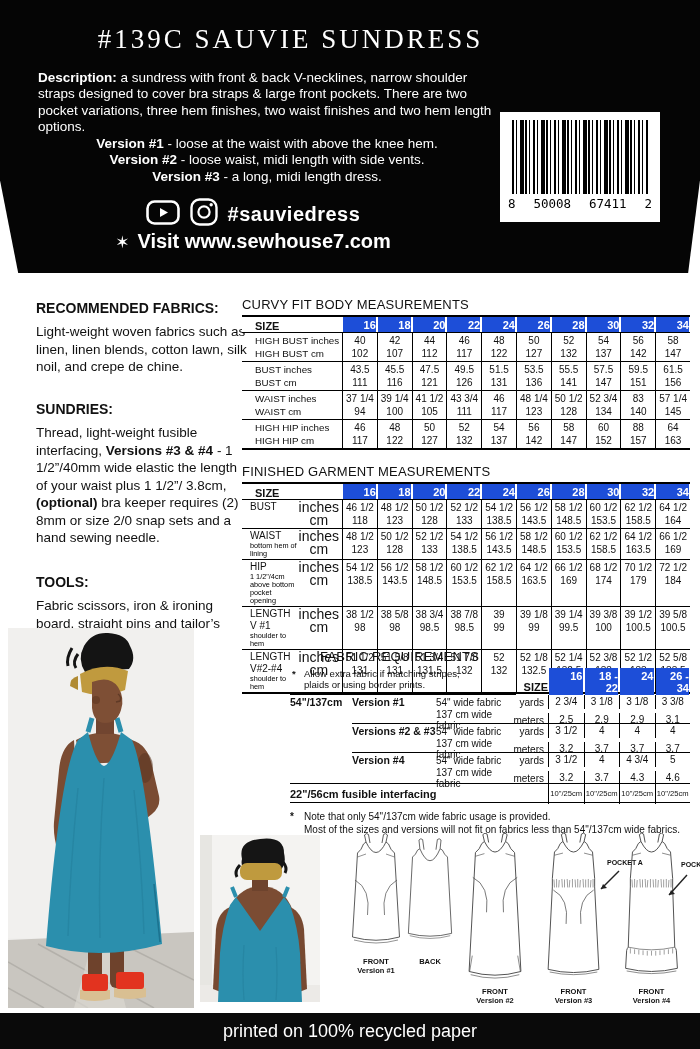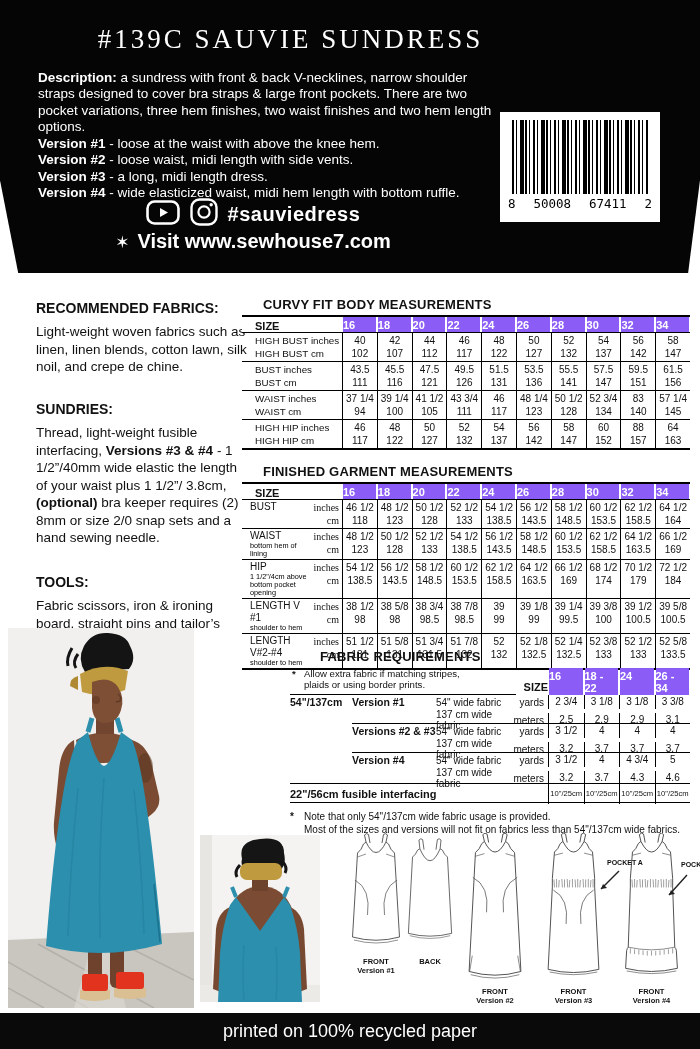--- a/index.html
+++ b/index.html
@@ -8,55 +8,55 @@
   .page{position:absolute;inset:0;overflow:hidden;background:#fff;}
 
   
   .hdr{position:absolute;left:0;top:0;width:700px;height:273px;background:#050505;color:#fff;
        clip-path:polygon(0 0,100% 0,100% 66%,98.3% 100%,2.6% 100%,0 66%);}
   .hdr h1{position:absolute;left:0;top:24px;width:581px;text-align:center;
           font-family:"Liberation Serif","DejaVu Serif",serif;font-weight:400;
           font-size:27px;letter-spacing:3px;}
   .desc{position:absolute;left:38px;top:70px;width:458px;font-size:13.5px;line-height:1.22;}
   .desc b{font-weight:700;}
-  .desc .vline{margin-top:0px;}
+  .desc .vline{margin-top:0px;text-align:center;}
   .barcode{position:absolute;left:500px;top:112px;width:160px;height:110px;background:#fff;color:#000;}
   .bars{height:74px;margin:8px 12px 0 12px;background:
         repeating-linear-gradient(90deg,#000 0 2px,#fff 2px 4px,#000 4px 5px,#fff 5px 8px,#000 8px 12px,#fff 12px 13px,#000 13px 15px,#fff 15px 17px,#000 17px 18px,#fff 18px 21px);}
   .bdigits{display:flex;justify-content:space-between;padding:2px 8px 0 8px;
            font-family:"DejaVu Sans Mono","Liberation Mono",monospace;font-size:12.5px;}
   .social{position:absolute;left:0;top:198px;width:506px;display:flex;justify-content:center;align-items:center;gap:10px;}
   .social .tag{font-size:20px;font-weight:600;letter-spacing:.5px;}
   .visit{position:absolute;left:0;top:230px;width:506px;text-align:center;font-size:20px;font-weight:600;}
   .visit .star{margin-right:8px;font-size:17px;}
 
   
   .leftcol{position:absolute;left:36px;top:299px;width:214px;font-size:13.5px;line-height:1.3;}
   .leftcol h3{font-size:14px;font-weight:700;margin-bottom:6px;}
   .leftcol .blk{margin-bottom:24px;}
   .leftcol .blk2{margin-bottom:26px;margin-top:20px;}
   .leftcol p b{font-weight:700;}
 
   
   .tables{position:absolute;left:242px;top:297px;width:448px;}
-  .ttl{font-size:13px;font-weight:700;margin:0 0 3px 21px;letter-spacing:.2px;}
+  .ttl{font-size:13px;font-weight:400;margin:0 0 3px 0;letter-spacing:.2px;}
   .mtable{width:448px;border-bottom:2.2px solid #000;}
   .mrow{display:grid;grid-template-columns:100px repeat(10,1fr);}
   .mhead{border-top:2.2px solid #000;border-bottom:1.6px solid #000;background:#fff;}
   .size-lbl{font-size:11px;font-weight:700;padding:3px 0 0 13px;}
-  .szcell{background:#8b5cf6;color:#fff;font-weight:700;font-size:11px;text-align:left;
+  .szcell{background:#1d4ed8;color:#fff;font-weight:700;font-size:11px;text-align:right;
           margin:0 1px;padding:2px 0 1px 0;}
   .mgroup{border-bottom:1.2px solid #000;}
   .mgroup:last-child{border-bottom:none;}
   .lbl{padding:1px 0 1px 13px;font-size:9.8px;line-height:13px;}
   .vcell{border-left:1px solid #000;text-align:center;font-size:10px;line-height:13px;padding:1px 0;}
   .lblg{display:flex;justify-content:space-between;padding:1px 3px 1px 8px;}
   .lname{font-size:10px;line-height:12px;}
   .lsub{font-size:7.3px;line-height:8px;color:#000;}
-  .lunits{text-align:right;font-size:10px;line-height:13px;font-family:Liberation Serif, serif;}
+  .lunits{text-align:center;font-size:14px;line-height:13px;}
 
   
   .fabric{position:absolute;left:290px;top:649px;width:400px;font-size:10px;}
   .fabric .ttl{margin-left:30px;margin-bottom:4px;}
   .fhead{display:flex;}
   .fnote{width:226px;border-bottom:1.4px solid #000;padding-left:14px;position:relative;
          font-size:9.6px;line-height:1.15;padding-bottom:3px;}
   .fnote .ast{position:absolute;left:2px;top:0;font-weight:700;}
   .fsize{width:32px;text-align:right;font-weight:700;font-size:11px;align-self:flex-end;padding-bottom:2px;}
   .fcells{display:flex;width:142px;align-self:flex-end;}
@@ -104,21 +104,20 @@
 
   <header class="hdr">
     <h1>#139C SAUVIE SUNDRESS</h1>
 
     <div class="desc">
       <p><b>Description:</b><span>  a sundress with front &amp; back V-necklines, narrow shoulder straps designed to cover bra straps &amp; large front pockets. There are two pocket variations, three hem finishes, two waist finishes and two hem length options.</span></p>
       <div id="versions">
           <div class="vline"><b>Version #1</b><span> - loose at the waist with above the knee hem.</span></div>
           <div class="vline"><b>Version #2</b><span> - loose waist, midi length with side vents.</span></div>
           <div class="vline"><b>Version #3</b><span> - a long, midi length dress.</span></div>
-          <div class="vline"><b>Version #4</b><span> - wide elasticized waist, midi hem length with bottom ruffle.</span></div>
         </div>
     </div>
 
     <div class="barcode">
       <div class="bars"></div>
       <div class="bdigits">
         <span>8</span>
         <span>50008</span>
         <span>67411</span>
         <span>2</span>

